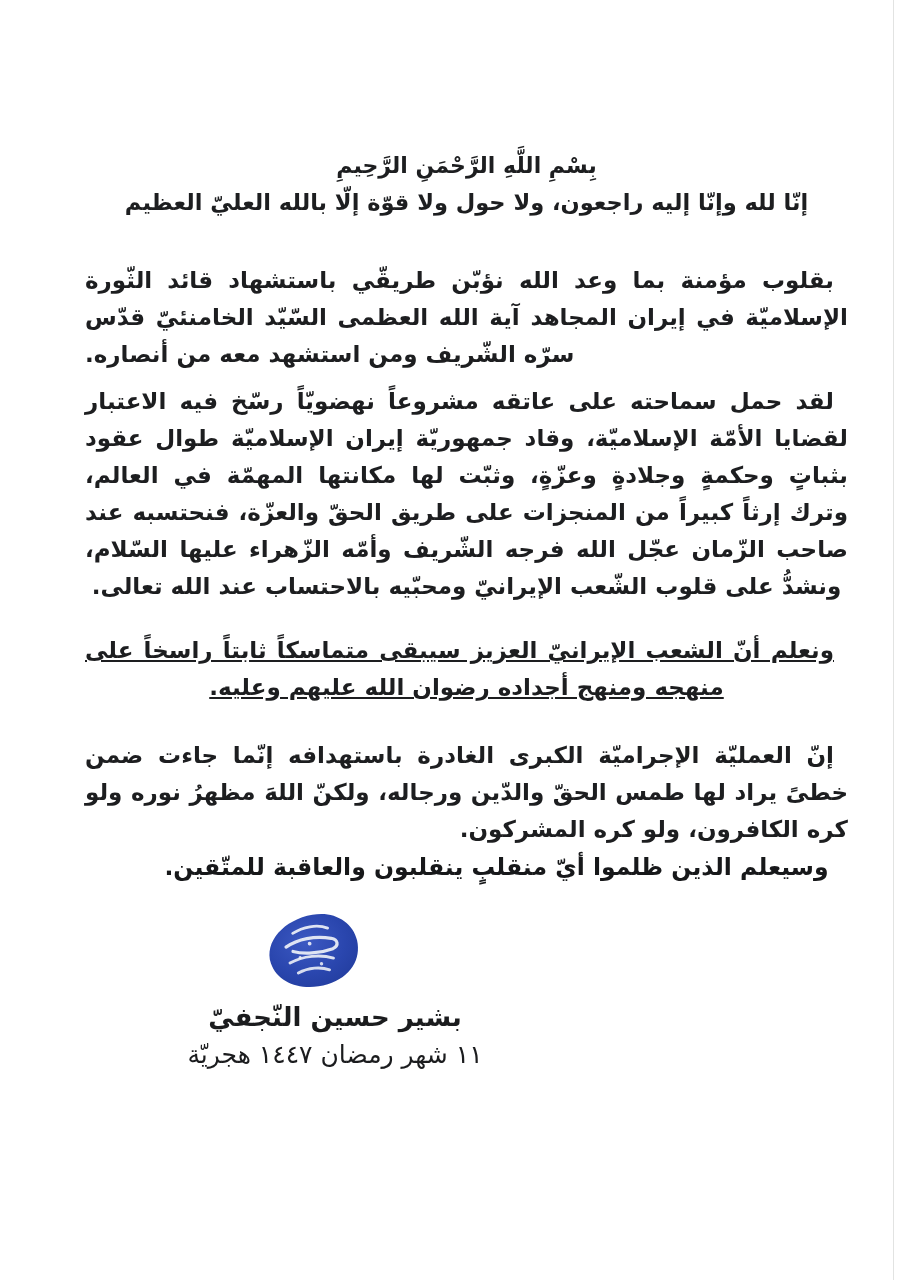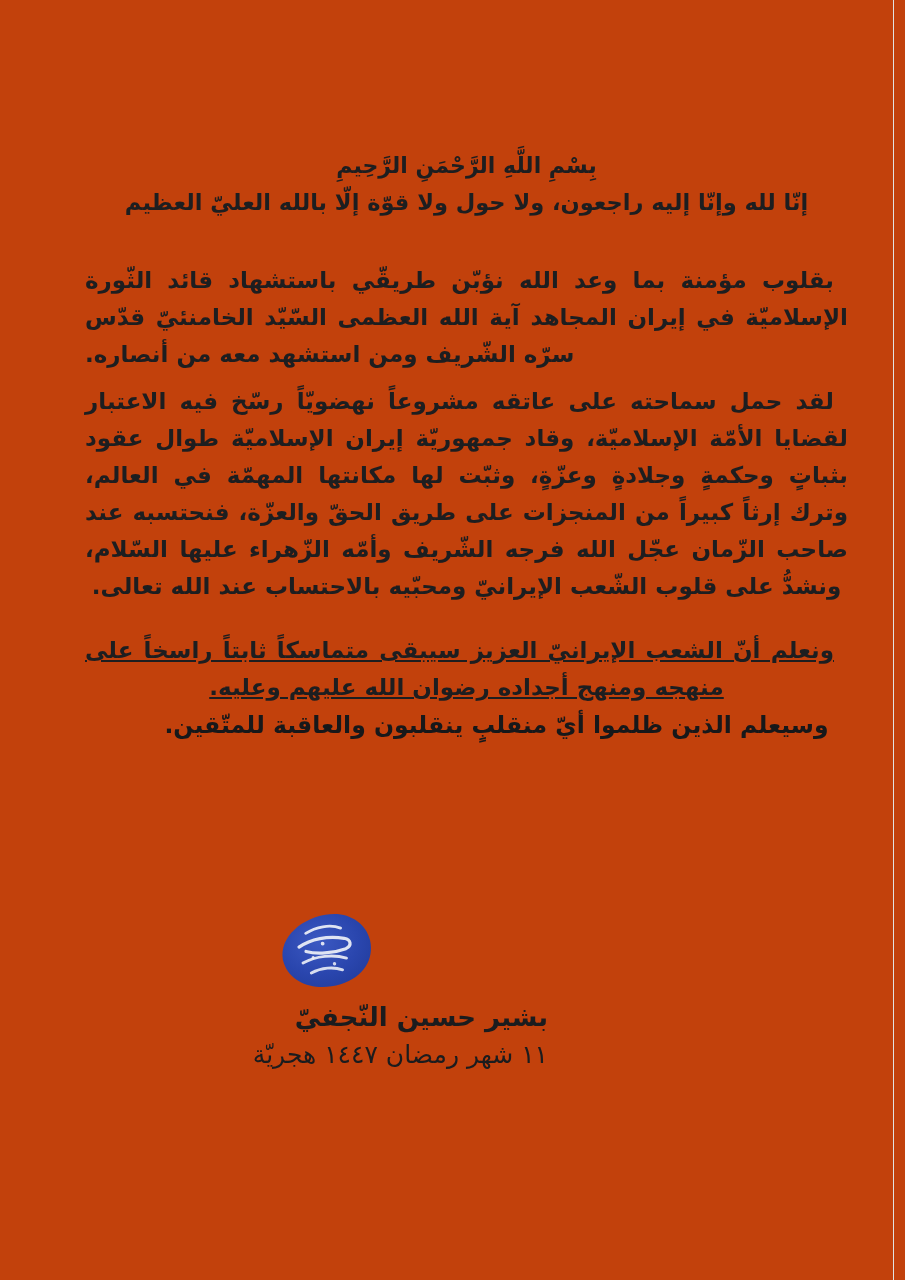--- a/index.html
+++ b/index.html
@@ -5,21 +5,21 @@
   html, body {
     margin: 0;
     padding: 0;
     background: #eeeeec;
   }
   .page {
     position: relative;
     width: 905px;
     height: 1280px;
     margin: 0 auto;
-    background: #c2410c;
+    background: #ffffff;
     overflow: hidden;
     direction: rtl;
     font-family: "DejaVu Sans", sans-serif;
     color: #1d1e20;
   }
   
   .scan-edge {
     position: absolute;
     top: 0;
     right: 11px;
@@ -64,24 +64,24 @@
     font-size: 23.5px;
     font-weight: bold;
     line-height: 38px;
     text-align: center;
     margin: 0;
     padding-left: 60px;
     color: #17181a;
   }
   .signature-block {
     position: absolute;
-    left: 148px;
+    left: 135px;
     top: 912px;
     width: 400px;
-    text-align: right;
+    text-align: center;
   }
   .stamp-wrap {
     display: block;
     width: 96px;
     height: 78px;
     margin: 0 auto 8px auto;
     transform: translateX(-22px) rotate(-4deg);
   }
   .sig-name {
     font-size: 26px;
@@ -105,20 +105,21 @@
   <div class="content">
     <p class="basmala">بِسْمِ اللَّهِ الرَّحْمَنِ الرَّحِيمِ</p>
     <p class="istirja">إنّا لله وإنّا إليه راجعون، ولا حول ولا قوّة إلّا بالله العليّ العظيم</p>
 
     <p class="para para-1">بقلوب مؤمنة بما وعد الله نؤبّن طريقّي باستشهاد قائد الثّورة الإسلاميّة في إيران المجاهد آية الله العظمى السّيّد الخامنئيّ قدّس سرّه الشّريف ومن استشهد معه من أنصاره.</p>
 
     <p class="para para-2">لقد حمل سماحته على عاتقه مشروعاً نهضويّاً رسّخ فيه الاعتبار لقضايا الأمّة الإسلاميّة، وقاد جمهوريّة إيران الإسلاميّة طوال عقود بثباتٍ وحكمةٍ وجلادةٍ وعزّةٍ، وثبّت لها مكانتها المهمّة في العالم، وترك إرثاً كبيراً من المنجزات على طريق الحقّ والعزّة، فنحتسبه عند صاحب الزّمان عجّل الله فرجه الشّريف وأمّه الزّهراء عليها السّلام، ونشدُّ على قلوب الشّعب الإيرانيّ ومحبّيه بالاحتساب عند الله تعالى.</p>
 
     <p class="para para-3">ونعلم أنّ الشعب الإيرانيّ العزيز سيبقى متماسكاً ثابتاً راسخاً على منهجه ومنهج أجداده رضوان الله عليهم وعليه.</p>
 
+    <p class="para para-4">إنّ العمليّة الإجراميّة الكبرى الغادرة باستهدافه إنّما جاءت ضمن خطىً يراد لها طمس الحقّ والدّين ورجاله، ولكنّ اللهَ مظهرُ نوره ولو كره الكافرون، ولو كره المشركون.</p>
 
     <p class="emphasis">وسيعلم الذين ظلموا أيّ منقلبٍ ينقلبون والعاقبة للمتّقين.</p>
   </div>
 
   <div class="signature-block">
     <span class="stamp-wrap">
       <svg width="96" height="78" viewBox="0 0 100 82" xmlns="http://www.w3.org/2000/svg" aria-hidden="true">
         <defs>
           <radialGradient id="stampGrad" cx="42%" cy="38%" r="80%">
             <stop offset="0%" stop-color="#3c59c2"></stop>

